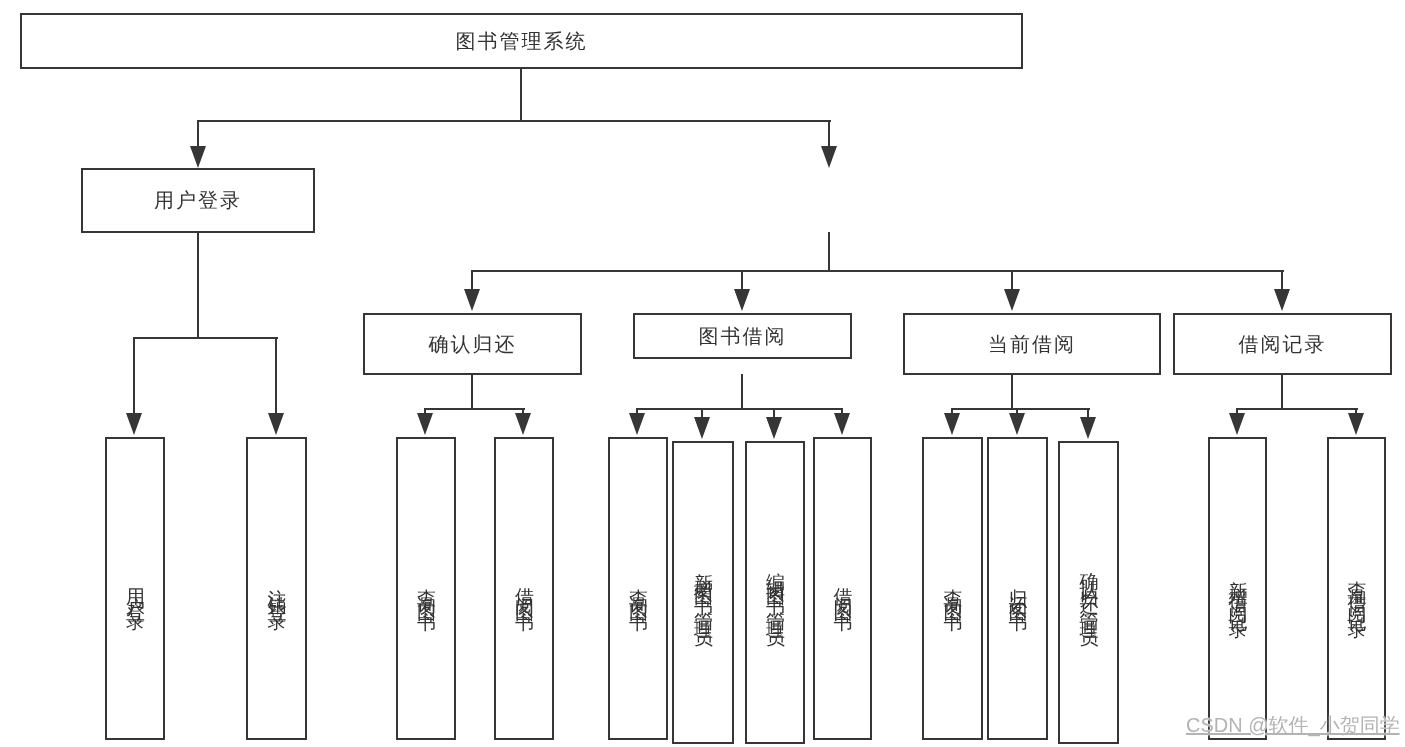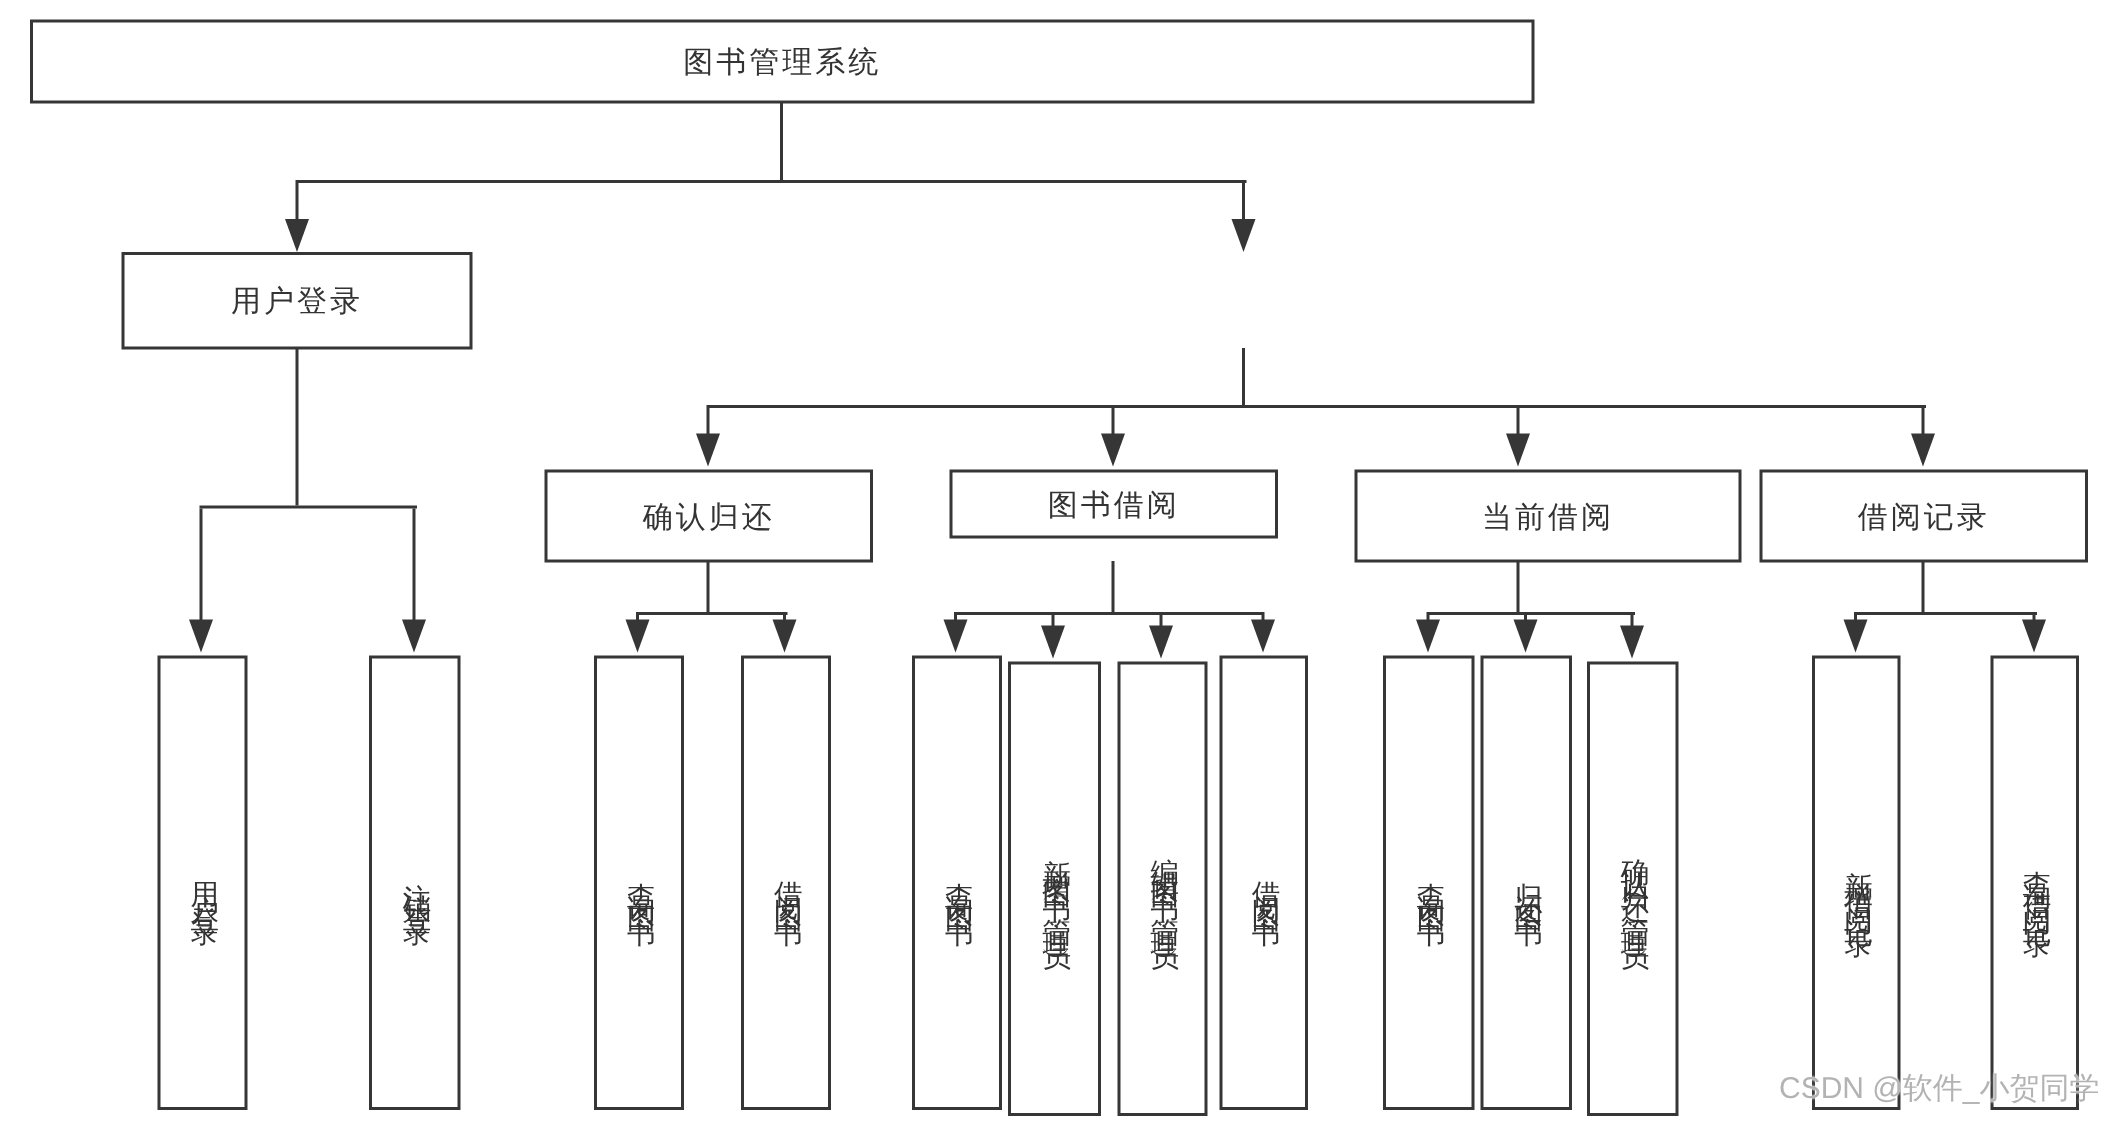--- a/index.html
+++ b/index.html
@@ -50,20 +50,21 @@
     border-top:22px solid var(--line,#363636);
   }
   .watermark{
     position:absolute;
     left:1186px;top:712px;
     font-size:20px;
     color:var(--watermark,#b3b3b3);
     text-shadow:0 0 2px #ffffff,0 0 1px #ffffff;
     white-space:nowrap;
     z-index:5;
+    text-decoration:underline;
   }
 </style>
 </head>
 <body style="--line: #363636; --text: #333333; --background: #ffffff; --watermark: #b3b3b3;">
 
 <div class="canvas">
 
   <div class="box hbox" style="left:20px;top:13px;width:1003px;height:56px">
     <span class="lbl">图书管理系统</span>
   </div>

